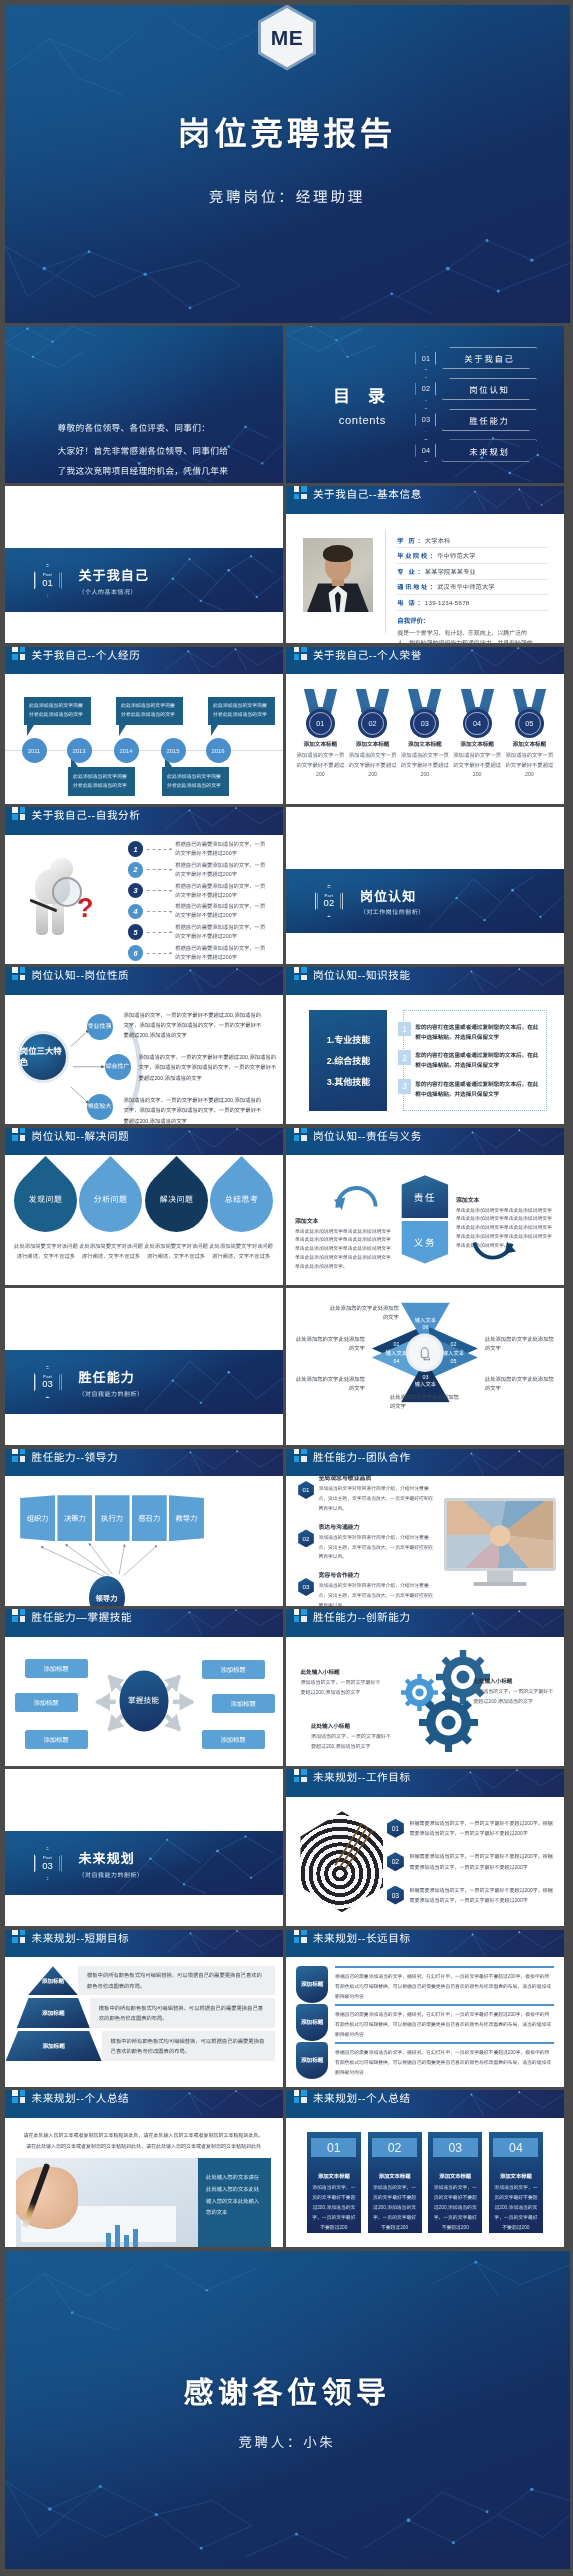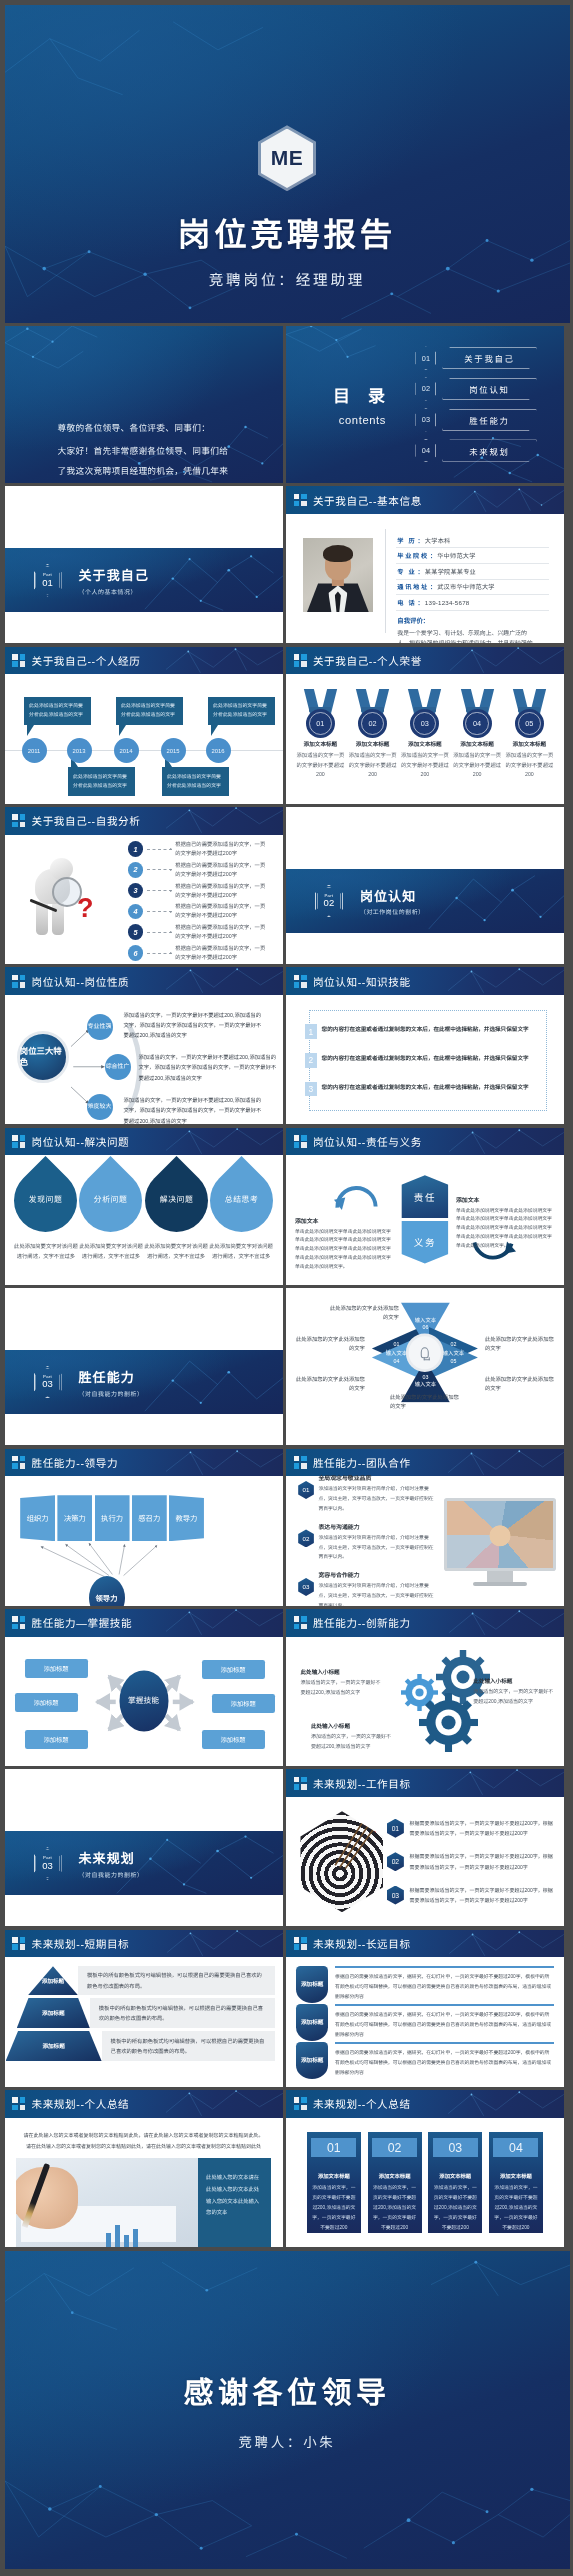--- a/index.html
+++ b/index.html
@@ -33,22 +33,23 @@
   }
   .net { position: absolute; inset: 0; pointer-events: none; }
   .net svg { width: 100%; height: 100%; display: block; }
 
   
   .cover { }
   .cover-inner {
     position: relative; z-index: 2;
     height: 100%;
     display: flex; flex-direction: column;
-    align-items: center; justify-content: flex-end;
+    align-items: center; justify-content: flex-start;
     padding-bottom: 34px;
+    gap: 19px;
   }
   .hexlogo { position: relative; width: 58px; height: 66px; margin-bottom: 17px; }
   .hexlogo .outer, .hexlogo .inner {
     position: absolute; left: 0; top: 0; width: 100%; height: 100%;
   }
   .hex-shape {
     clip-path: polygon(50% 0%, 100% 25%, 100% 75%, 50% 100%, 0% 75%, 0% 25%);
   }
   .hexlogo .outer { background: rgba(255,255,255,.45); }
   .hexlogo .inner {
@@ -125,21 +126,21 @@
   }
   .div-hex .part { font-size: 4.2px; letter-spacing: 0.3px; }
   .div-hex .no { font-size: 9.5px; font-weight: 300; }
   .div-title { color: #fff; font-size: 13px; font-weight: 700; letter-spacing: 1.1px; }
   .div-sub { color: #cfe0ee; font-size: 5.9px; margin-top: 2.8px; letter-spacing: 0.6px; }
 
   
   .hdr {
     position: relative; height: 27.5px; overflow: hidden;
     background: linear-gradient(100deg, #0d4f80 0%, #174a86 35%, #1b2f66 75%, #1b2a5c 100%);
-    display: flex; align-items: center; padding-left: 7.8px; gap: 6.2px;
+    display: flex; align-items: flex-start; padding-left: 7.8px; gap: 6.2px;
   }
   .hdr-squares { width: 13px; height: 13px; position: relative; flex: none; }
   .hdr-squares i { position: absolute; width: 5.6px; height: 5.6px; display: block; }
   .hdr-squares i:nth-child(1) { left: 0; top: 0; background: #f2f4f6; }
   .hdr-squares i:nth-child(2) { left: 7.3px; top: 0; background: #1f9bdc; }
   .hdr-squares i:nth-child(3) { left: 0; top: 7.3px; background: #1f9bdc; }
   .hdr-squares i:nth-child(4) { left: 7.3px; top: 7.3px; background: #e9ecef; }
   .hdr-title { color: #fff; font-size: 10.6px; font-weight: 500; letter-spacing: 0.6px; z-index: 2; }
   .hdr .net { left: 58%; }
   .body-area { position: relative; height: calc(100% - 27.5px); background: #fff; }
@@ -1059,20 +1060,25 @@
           </g>
           <g fill="#6bc0f5" opacity="0.9">
               <circle cx="44" cy="8" r="1.6"></circle>
               <circle cx="130" cy="4" r="1.6"></circle>
             </g>
         </svg>
       </span>
     </div>
     <div class="body-area">
       <div class="ks">
+        <div class="ks-left">
+          <span>1.专业技能</span>
+          <span>2.综合技能</span>
+          <span>3.其他技能</span>
+        </div>
         <div class="ks-right">
           <div class="ks-item">
             <span class="ks-n">1</span>
             <span class="ks-t">您的内容打在这里或者通过复制您的文本后，在此框中选择粘贴，并选择只保留文字</span>
           </div>
           <div class="ks-item">
             <span class="ks-n">2</span>
             <span class="ks-t">您的内容打在这里或者通过复制您的文本后，在此框中选择粘贴，并选择只保留文字</span>
           </div>
           <div class="ks-item">

